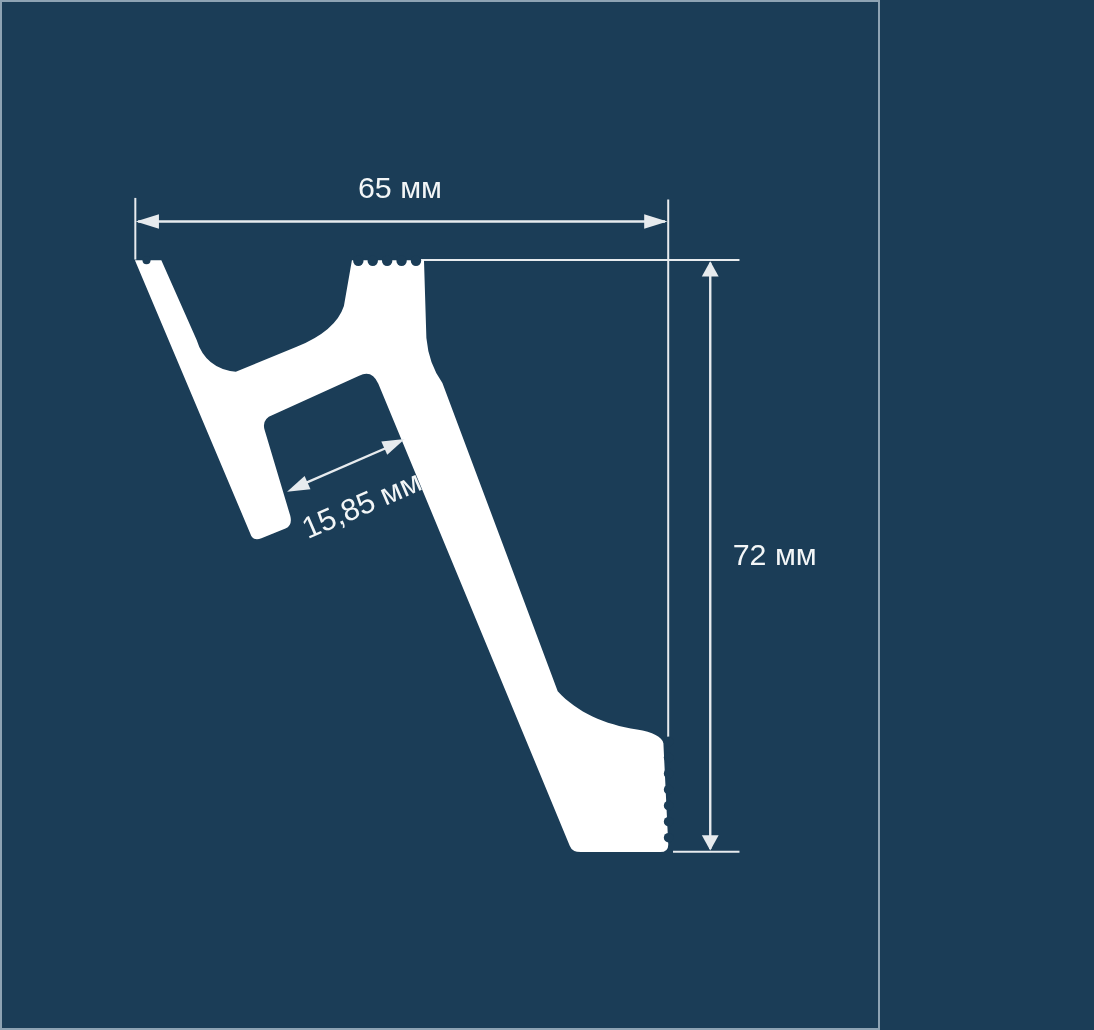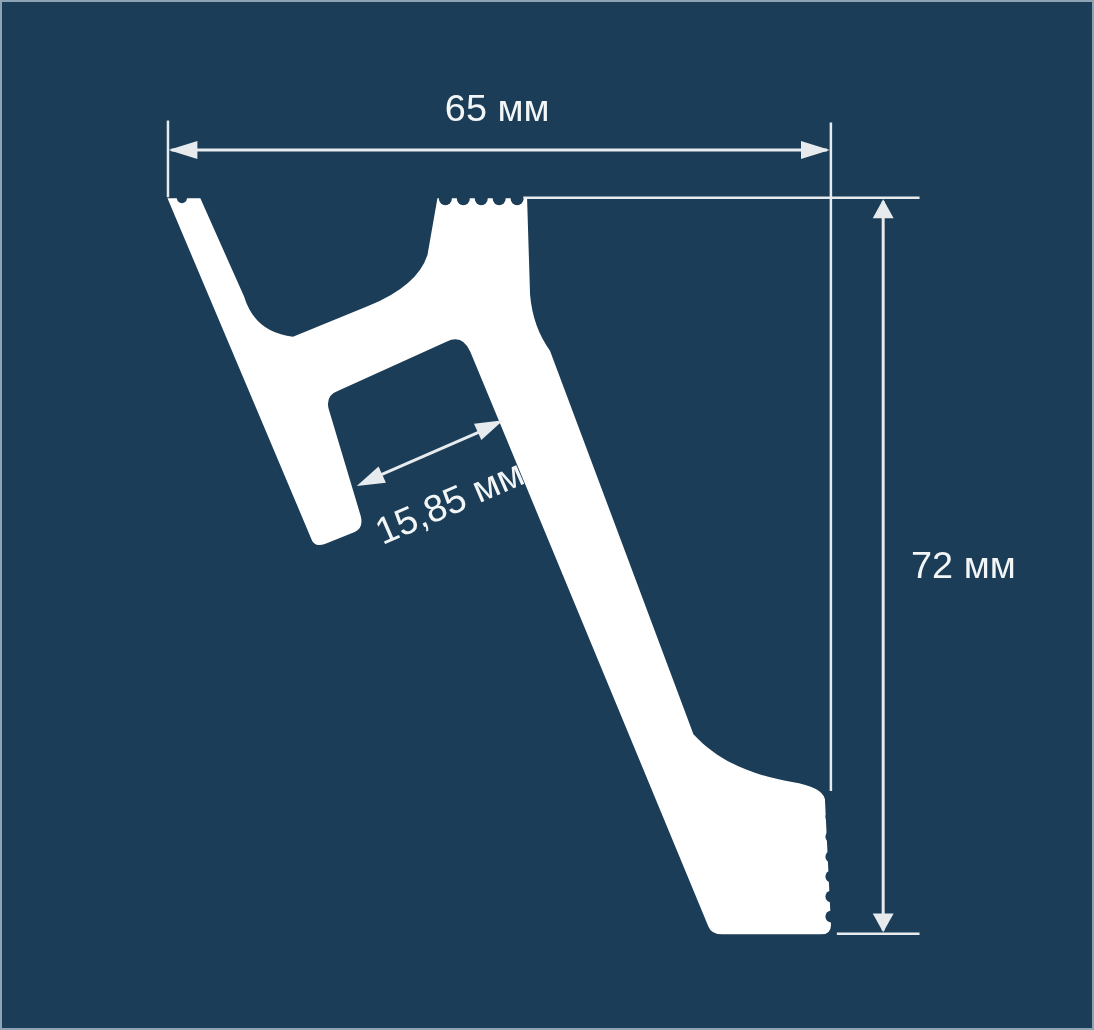--- a/index.html
+++ b/index.html
@@ -5,21 +5,21 @@
   :root{
     --background:#1b3d57;
     --profile:#ffffff;
     --dimension-lines:#e7ebee;
     --text:#f3f6f7;
     --border:#8ea3b3;
   }
   html,body{margin:0;padding:0;background:var(--background);}
   .canvas{
     position:relative;
-    width:1094px;height:1030px;
+    width:880px;height:1030px;
     background:var(--background);
     border:2px solid var(--border);
     box-sizing:border-box;
     overflow:hidden;
     text-decoration:underline;
   }
   svg{position:absolute;left:0;top:0;width:100%;height:100%;display:block;}
   .dim-line{stroke:var(--dimension-lines);fill:none;}
   .arrowhead{fill:var(--dimension-lines);stroke:none;}
   .profile{fill:var(--profile);stroke:none;}

